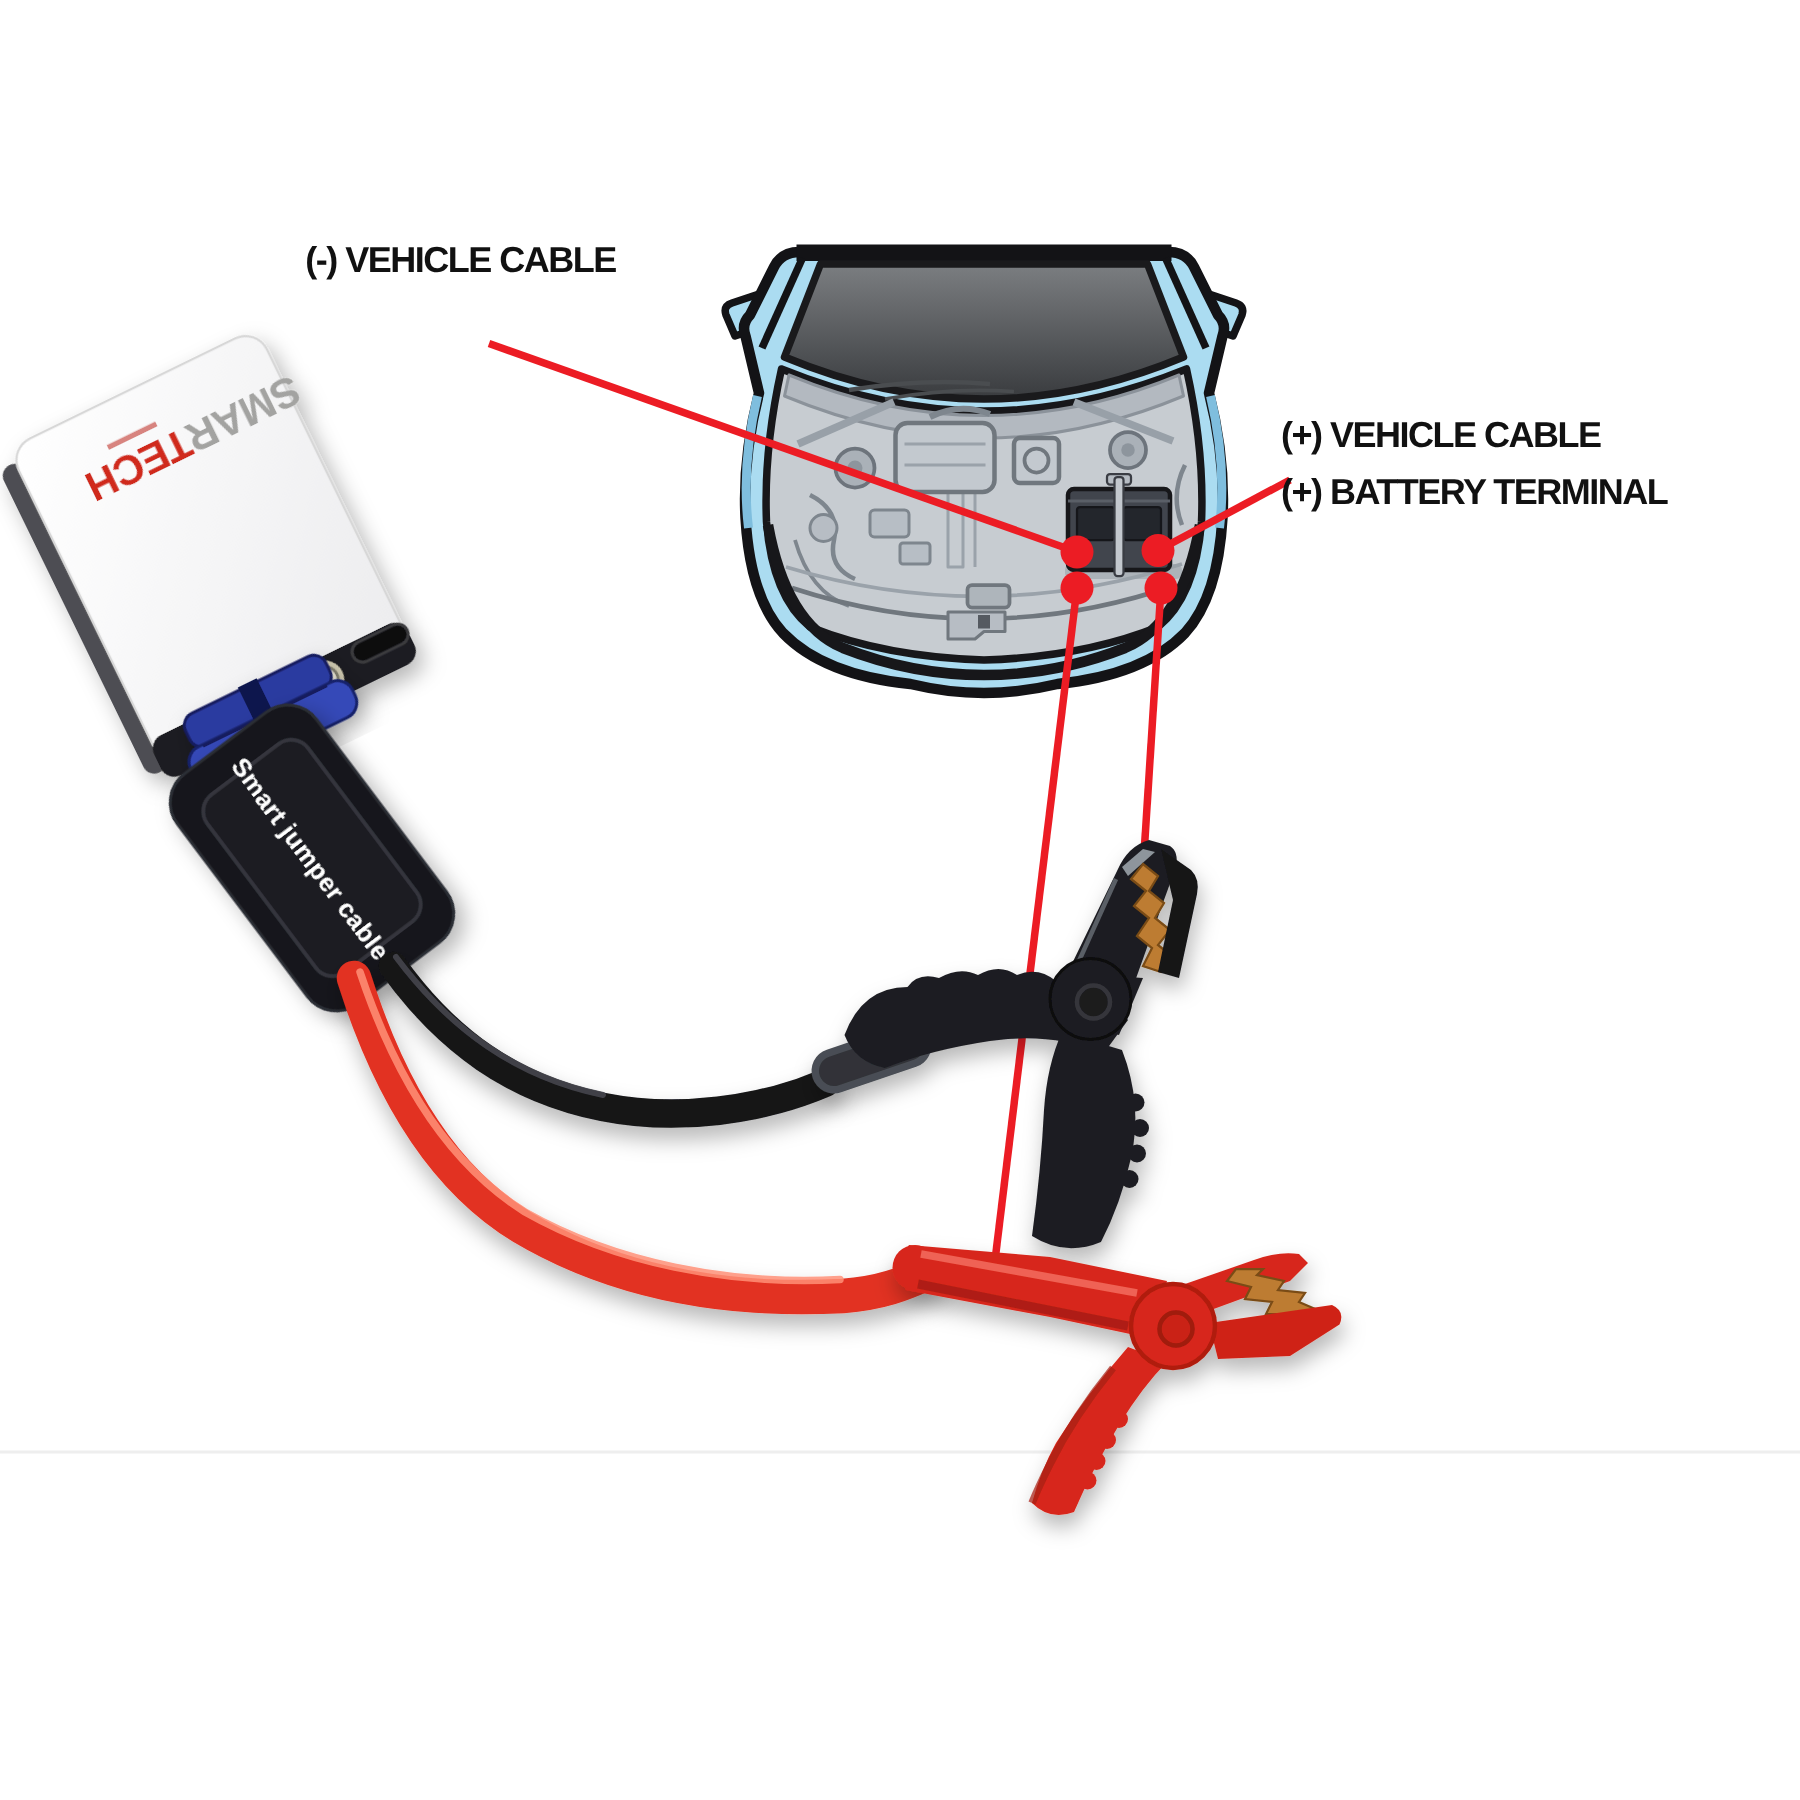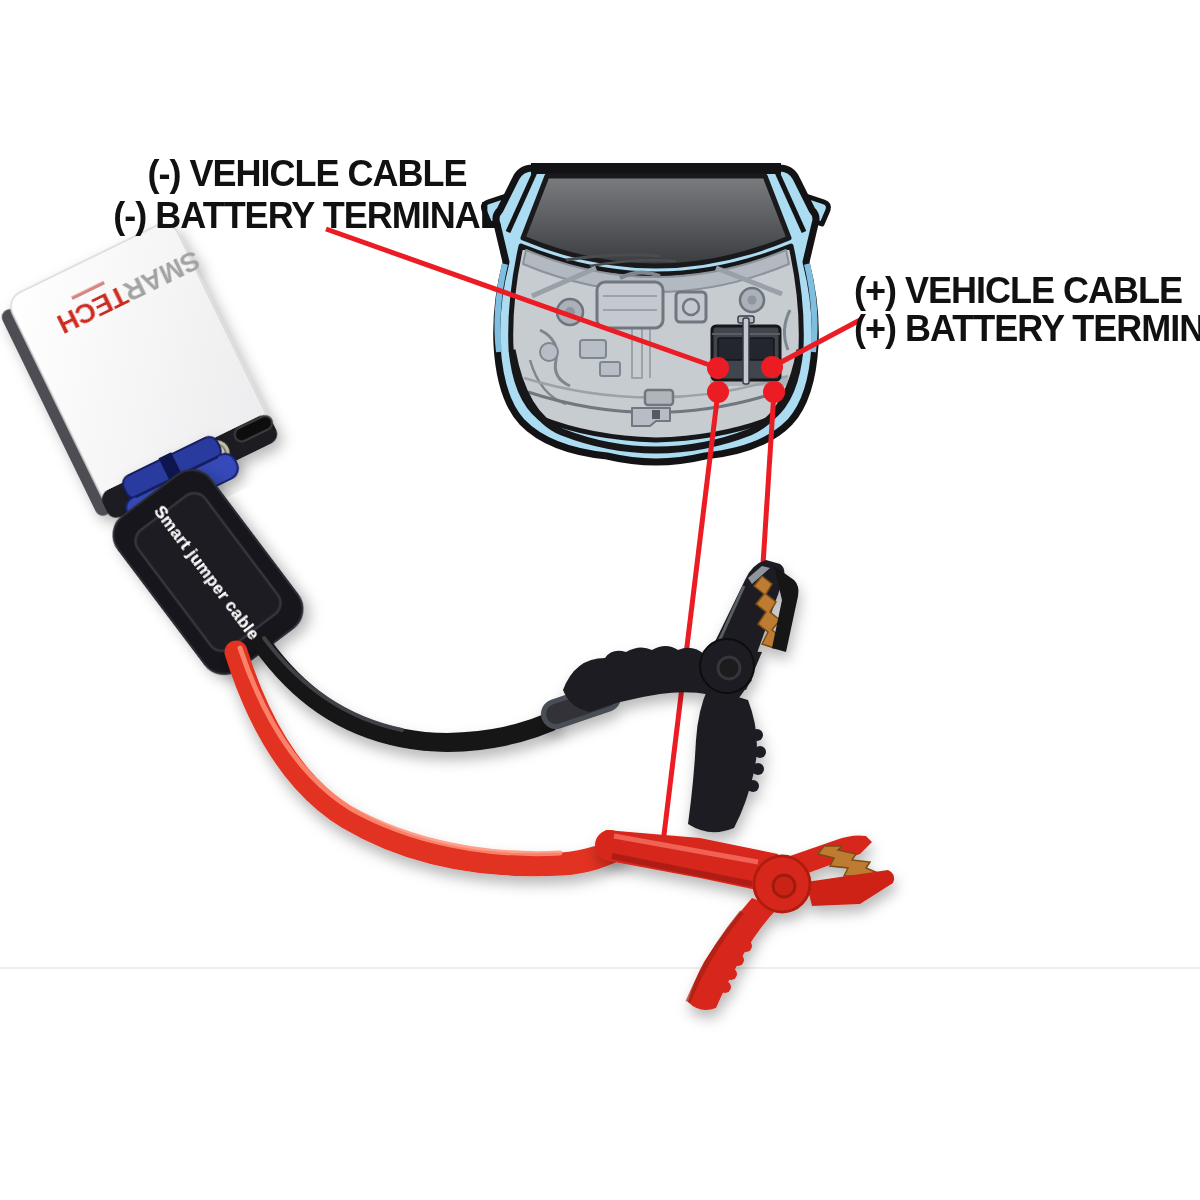--- a/index.html
+++ b/index.html
@@ -1,19 +1,19 @@
 <!DOCTYPE html>
 <html><head>
 <meta charset="utf-8">
 <style>
   html,body{margin:0;padding:0;background:#ffffff;}
   #stage{position:relative;width:1200px;height:1200px;background:#ffffff;overflow:hidden;
          font-family:"Liberation Sans",sans-serif;}
   #art{position:absolute;left:0;top:0;}
-  .callout{position:absolute;color:#111111;font-weight:bold;font-size:36px;letter-spacing:-1px;}
+  .callout{position:absolute;color:#111111;font-weight:bold;font-size:24px;letter-spacing:-1px;}
   .callout div{white-space:nowrap;}
   #neg-label{left:82px;top:153px;width:450px;text-align:center;line-height:42px;}
   #pos-label{left:854px;top:272px;text-align:left;line-height:38px;}
 </style>
 </head>
 <body>
 
 <div id="stage">
 
 <svg id="art" width="1200" height="1200" viewBox="0 0 1200 1200">
@@ -188,20 +188,19 @@
     <path d="M 818,854 L 834,858 L 830,866 L 848,868 L 844,876 L 862,876 L 858,884 L 876,882 L 880,874 L 866,868 L 870,862 L 852,860 L 856,854 L 838,850 L 842,846 L 824,846 Z" stroke="#7a4c15" stroke-width="1.5" fill="#bd7c32"></path>
     <path d="M 806,882 L 888,870 Q 897,874 893,883 L 860,904 L 812,906 Z" fill="#cf2417"></path>
 
     <circle cx="782" cy="884" r="28" stroke="#b01d10" stroke-width="3"></circle>
     <circle cx="784" cy="886" r="11" fill="#ca2316" stroke="#a01a0e" stroke-width="3"></circle>
   </g>
 </svg>
 
 <div id="neg-label" class="callout">
   <div>(-) VEHICLE CABLE</div>
-  <div>(-) BATTERY TERMINAL</div>
 </div>
 <div id="pos-label" class="callout">
   <div>(+) VEHICLE CABLE</div>
   <div>(+) BATTERY TERMINAL</div>
 </div>
 
 </div>
 
 </body></html>

